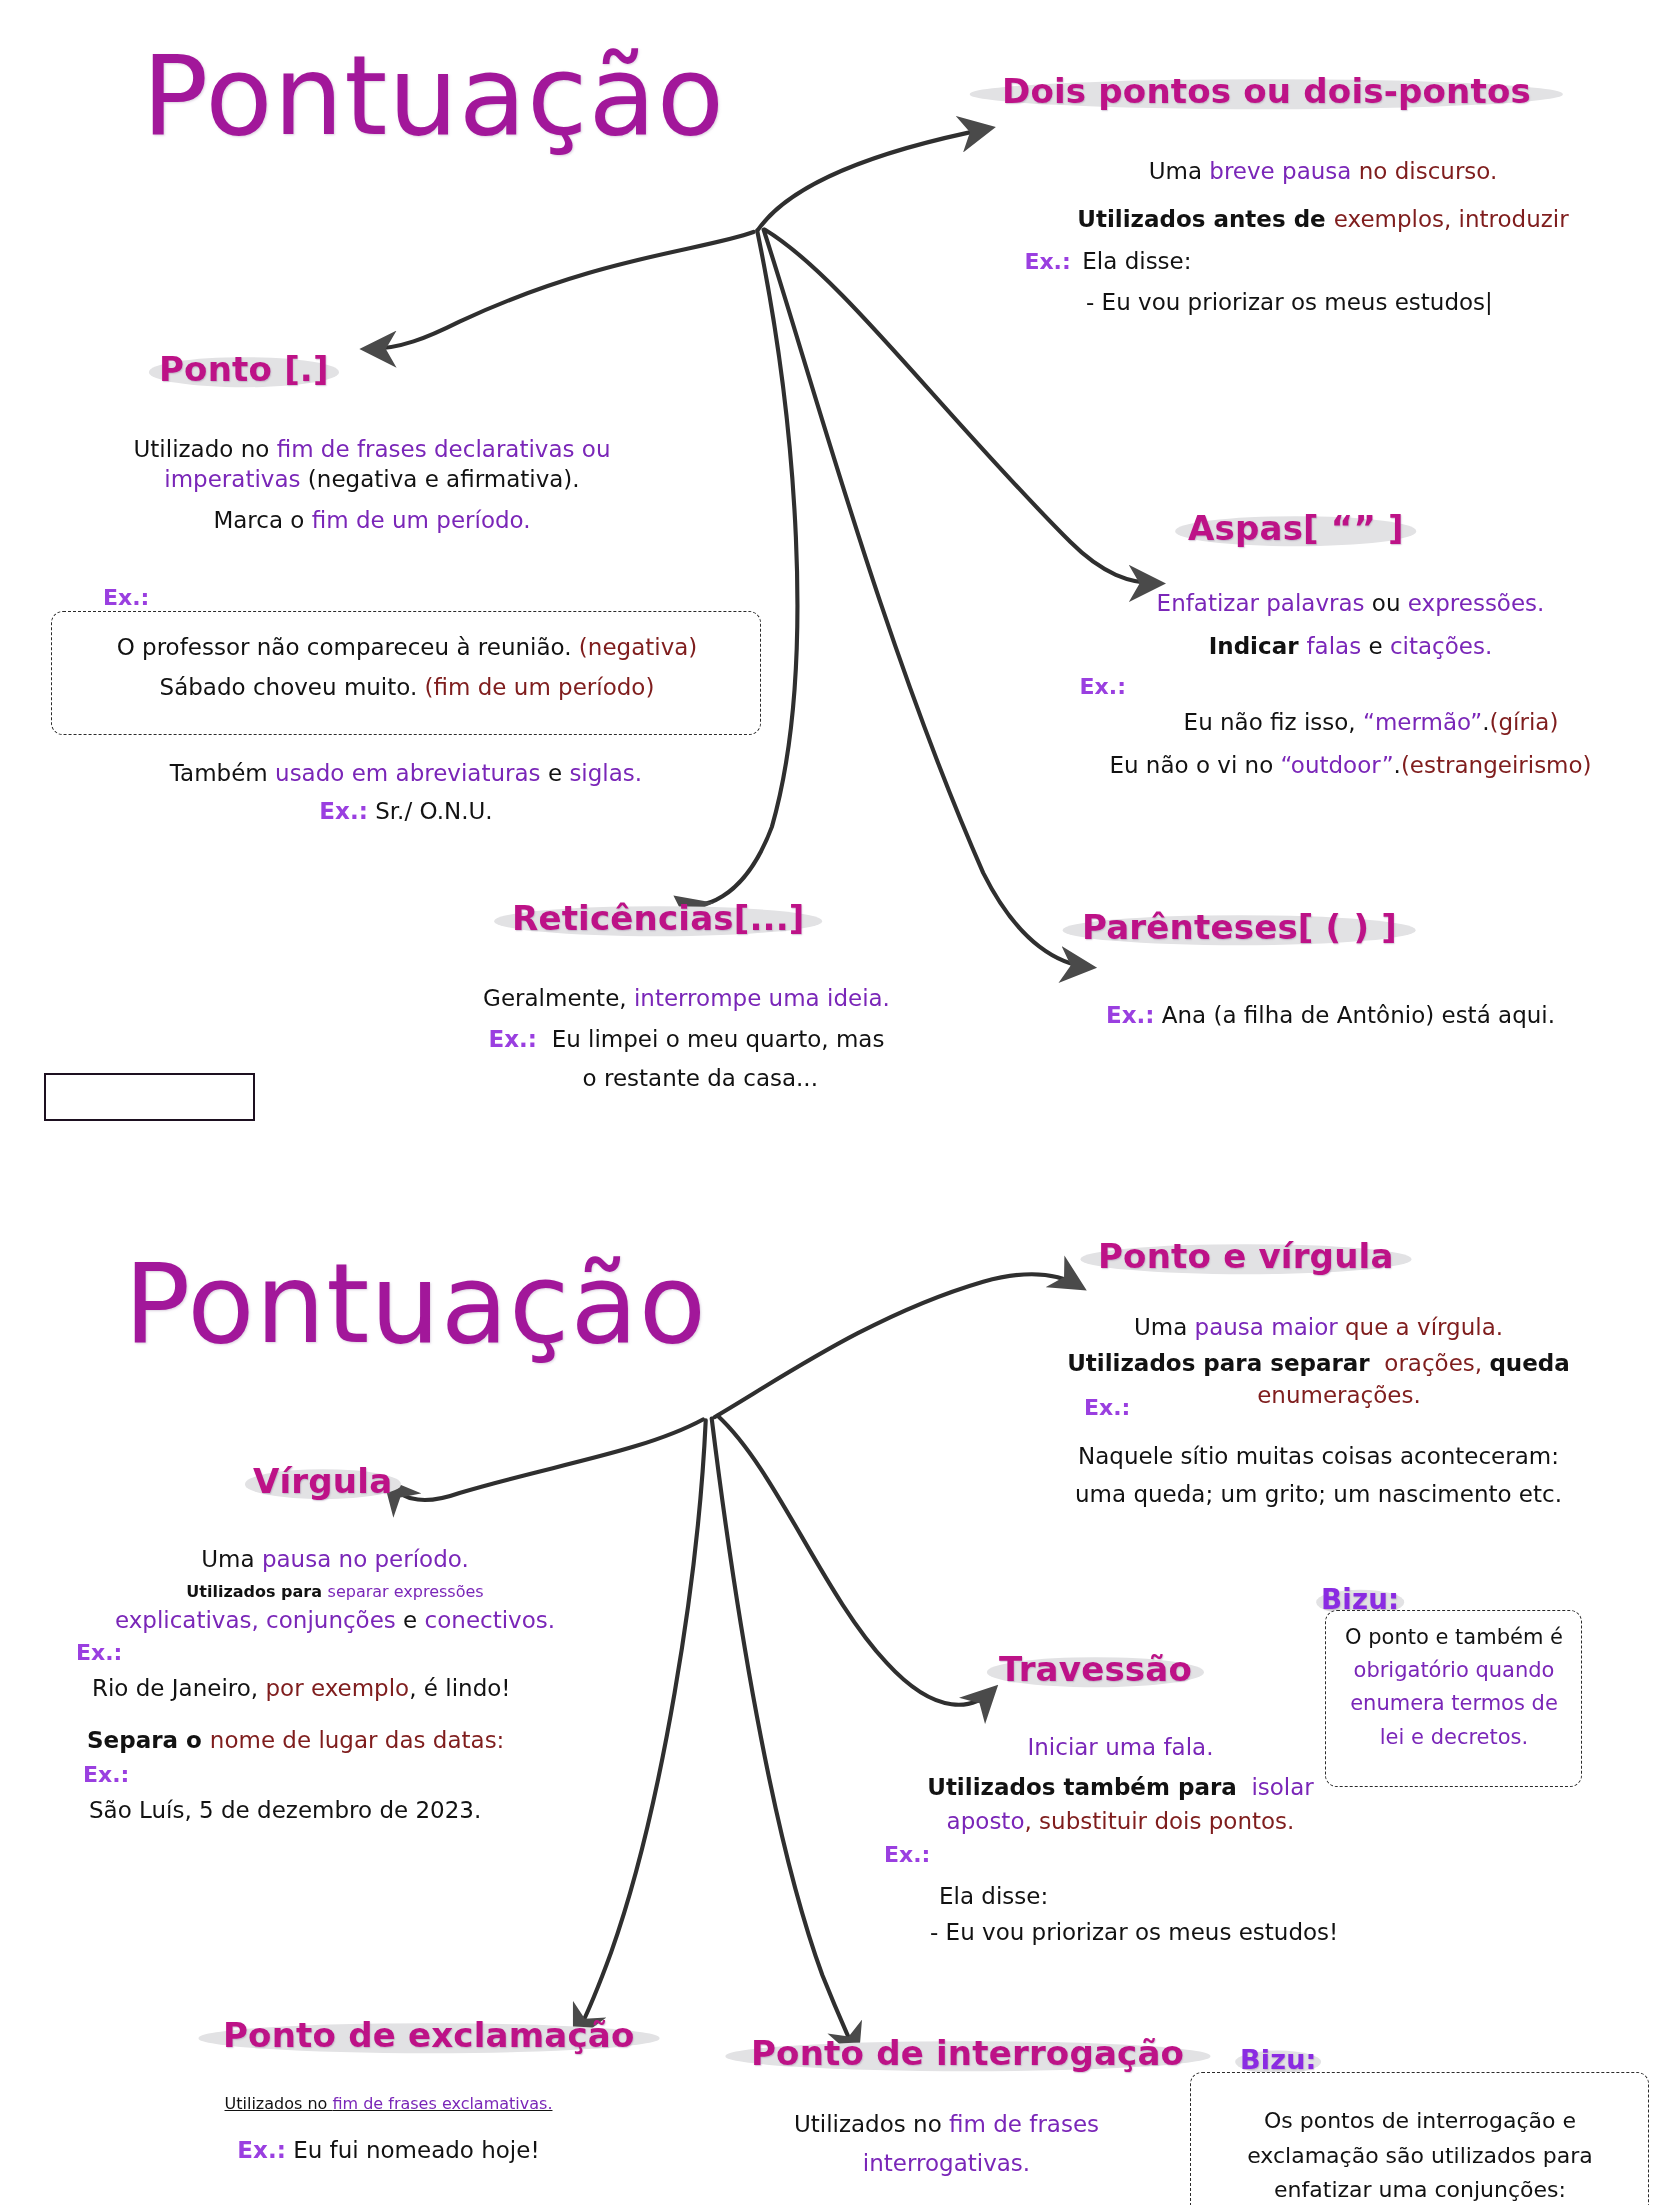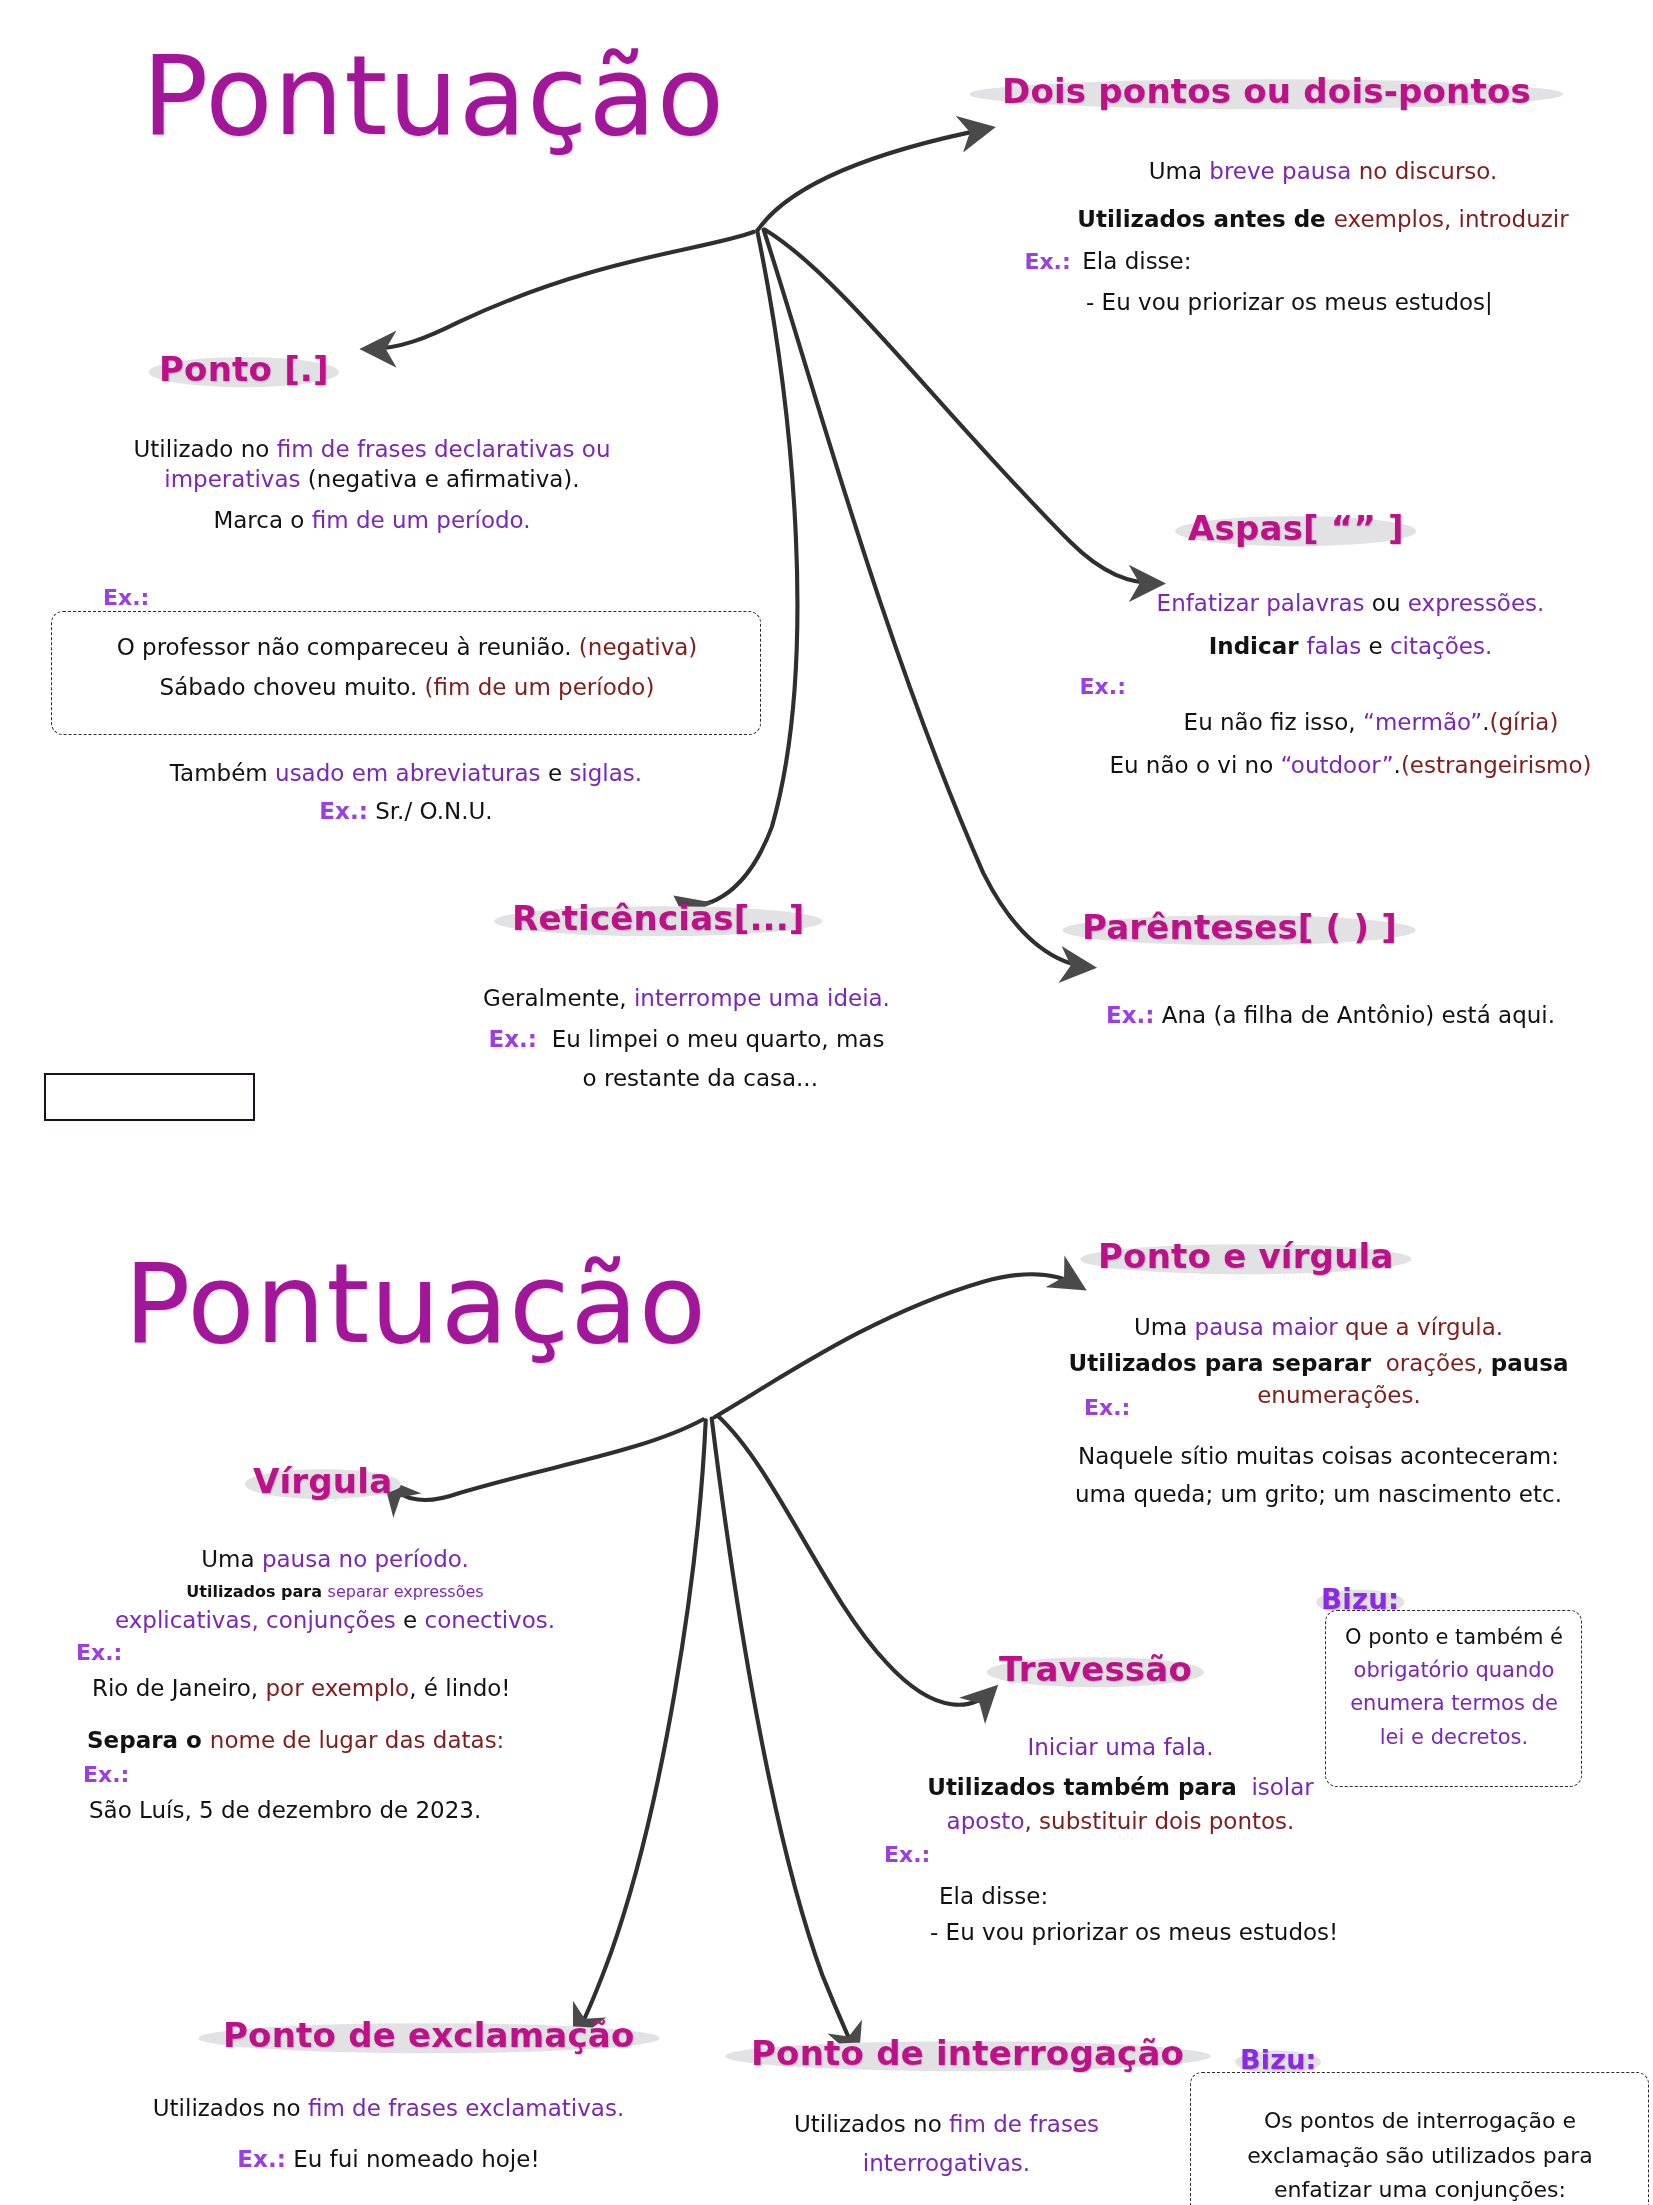--- a/index.html
+++ b/index.html
@@ -214,21 +214,21 @@
 
   <div class="head" style="left:1098px;top:1236px;">
     <span class="ell"></span>
     <span class="ht" style="font-size:34px;">Ponto e vírgula</span>
   </div>
   <div class="blk" style="left:999px;top:1312px;width:639px;">
     <div class="ln ctr" style="font-size:23px;">
       <span>Uma </span><span class="p">pausa maior</span><span class="gy"> que a vírgula.</span>
     </div>
     <div class="ln ctr" style="font-size:23px;margin-top:5.5px;">
-      <span class="bold">Utilizados para separar</span><span class="gy">&nbsp; orações, </span><span class="bold">pausa</span>
+      <span class="bold">Utilizados para separar</span><span class="gy">&nbsp; orações, </span><span class="bold">queda</span>
     </div>
     <div class="ln ctr" style="font-size:23px;margin-top:1.8px;margin-left:41px;">
       <span class="gy">enumerações.</span>
     </div>
     <div class="ln" style="font-size:22px;margin-left:85px;margin-top:-17.5px;">
       <span class="ex">Ex.:</span>
     </div>
     <div class="ln ctr" style="font-size:23px;margin-top:19.3px;">Naquele sítio muitas coisas aconteceram:</div>
     <div class="ln ctr" style="font-size:23px;margin-top:7.4px;">uma queda; um grito; um nascimento etc.</div>
   </div>
@@ -293,21 +293,21 @@
     <div class="ln ctr" style="font-size:21px;margin-top:5.5px;"><span class="p">obrigatório quando</span></div>
     <div class="ln ctr" style="font-size:21px;margin-top:5.5px;"><span class="p">enumera termos de</span></div>
     <div class="ln ctr" style="font-size:21px;margin-top:5.5px;"><span class="p">lei e decretos.</span></div>
   </div>
 
   <div class="head" style="left:223px;top:2015px;">
     <span class="ell"></span>
     <span class="ht" style="font-size:34px;">Ponto de exclamação</span>
   </div>
   <div class="blk" style="left:83px;top:2093px;width:611px;">
-    <div class="ln ctr" style="font-size:23px;">
+    <div class="ln ctr" style="font-size:16px;text-decoration:underline;">
       <span>Utilizados no </span><span class="p">fim de frases  exclamativas.</span>
     </div>
     <div class="ln ctr" style="font-size:23px;margin-top:21px;">
       <span class="ex">Ex.:</span><span> </span><span>Eu fui nomeado hoje!</span>
     </div>
   </div>
 
   <div class="head" style="left:751px;top:2033px;">
     <span class="ell"></span>
     <span class="ht" style="font-size:34px;">Ponto de interrogação</span>

